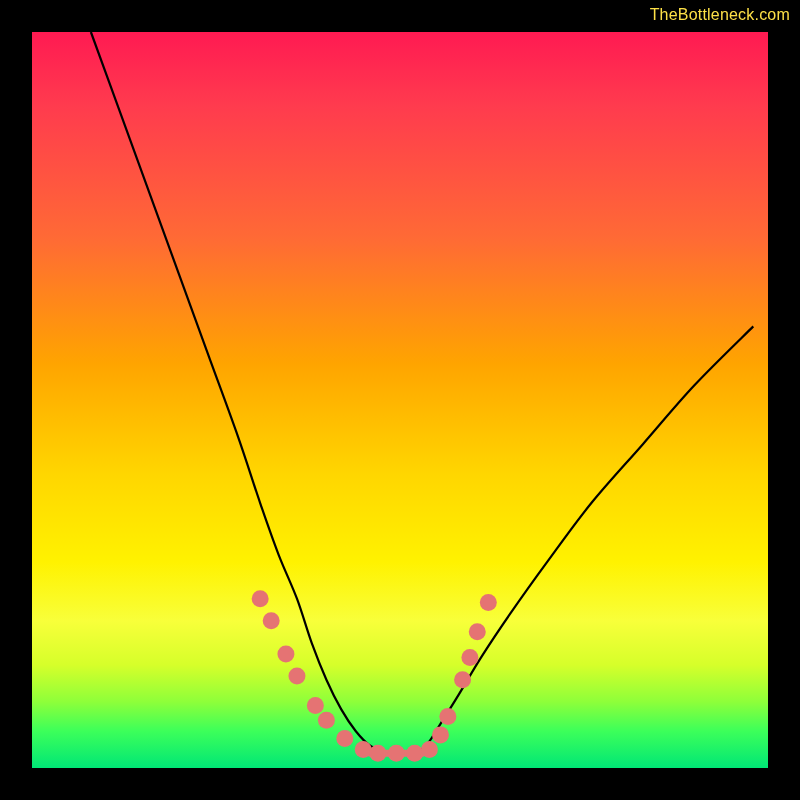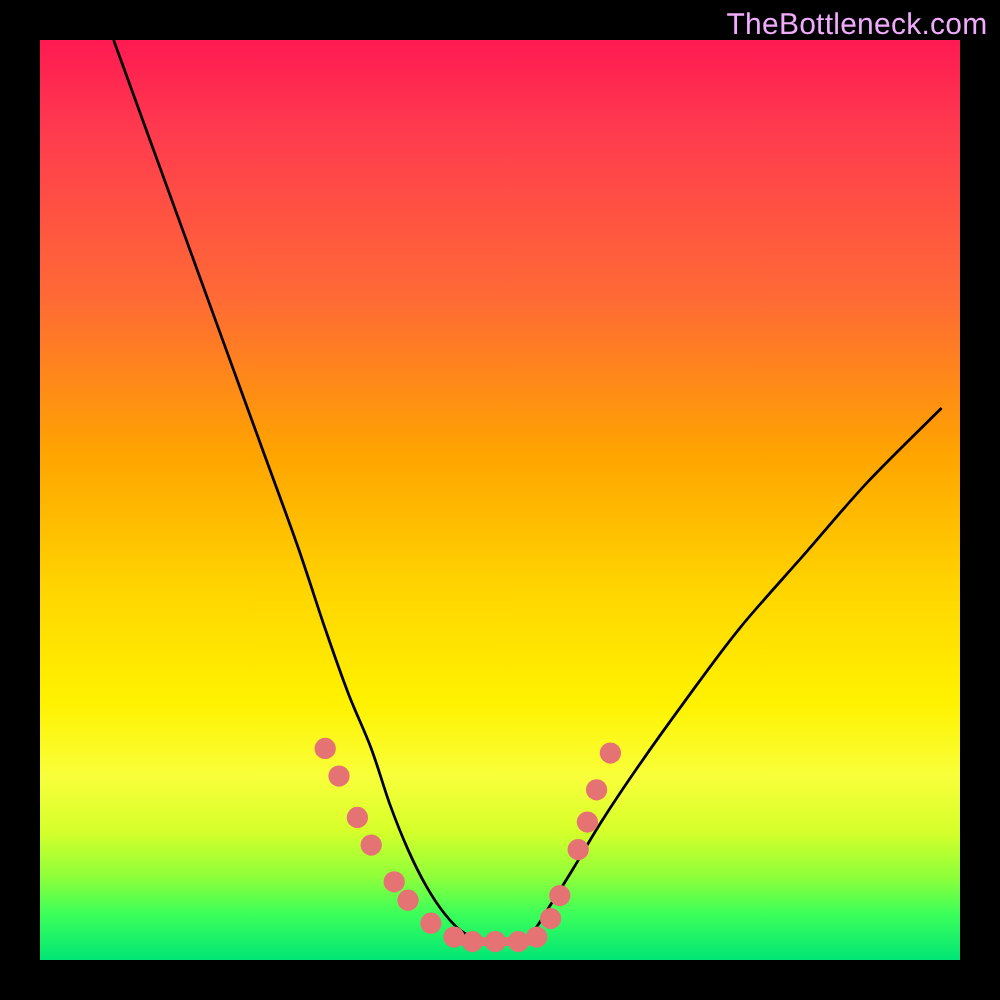--- a/index.html
+++ b/index.html
@@ -43,22 +43,22 @@
     left: 0;
     top: 0;
     width: 736px;
     height: 736px;
     overflow: visible;
   }
   .watermark {
     position: absolute;
     top: 6px;
     right: 10px;
-    color: #f0abfc;
-    font-size: 24px;
+    color: #fde047;
+    font-size: 16px;
     font-weight: 400;
     letter-spacing: 0.2px;
     user-select: none;
   }
 </style>
 </head>
 <body>
 
 <div class="container">
   <div class="plot-area">

